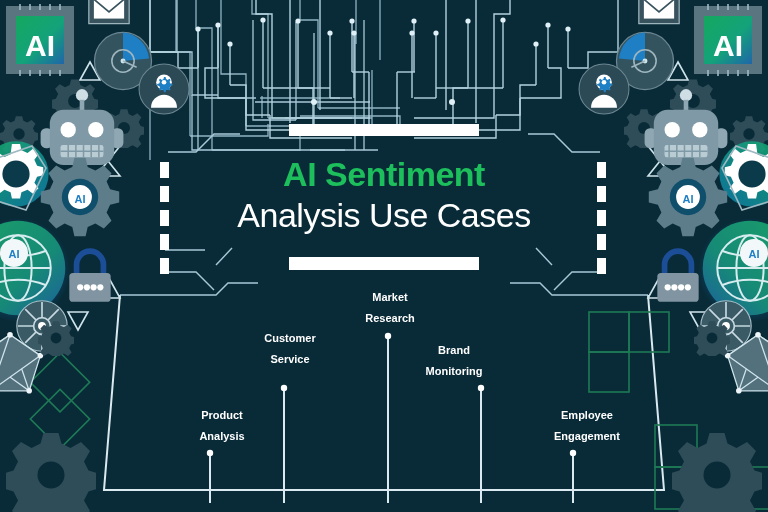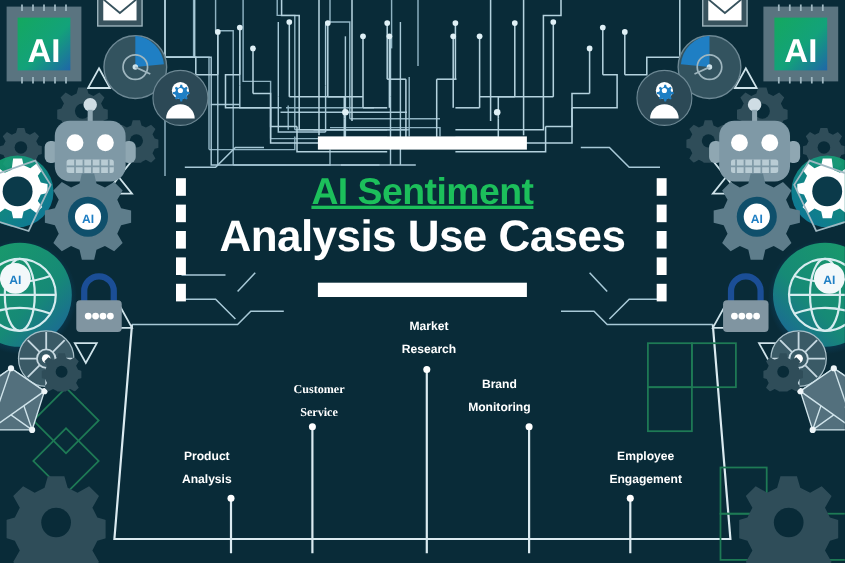--- a/index.html
+++ b/index.html
@@ -14,24 +14,24 @@
   svg.layer{display:block;}
 
   
   .title-wrap{
     position:absolute;left:0;top:154px;width:768px;
     text-align:center;z-index:40;
     pointer-events:none;
   }
   .title-line1{
     font-size:34px;font-weight:bold;letter-spacing:-0.5px;
-    color:#1cbf5b;line-height:40px;margin:0;text-decoration:underline;
+    color:#1cbf5b;line-height:40px;margin:0;
   }
   .title-line2{
-    font-size:40px;font-weight:bold;letter-spacing:-0.5px;
+    font-size:34px;font-weight:normal;letter-spacing:-0.5px;
     color:#ffffff;line-height:42px;margin:0;
   }
 
   
   .bar{position:absolute;background:#ffffff;z-index:35;}
   .bar-top{left:289px;top:124px;width:190px;height:12px;}
   .bar-bottom{left:289px;top:257px;width:190px;height:13px;}
 
   
   .uc-label{
@@ -450,23 +450,23 @@
       <div class="dash" style="left: 597px; top: 234px;"></div>
       <div class="dash" style="left: 597px; top: 258px;"></div>
     </div>
 
   <div class="title-wrap">
     <div class="title-line1">AI Sentiment</div>
     <div class="title-line2">Analysis Use Cases</div>
   </div>
 
   <div id="uc-host">
-      <div class="uc-label" style="left: 188px; top: 405px;">Product
+      <div class="uc-label" style="left: 222px; top: 405px;">Product
 Analysis</div>
-      <div class="uc-label" style="left: 290px; top: 344px; font-family: Liberation Serif, serif;">Customer
+      <div class="uc-label" style="left: 290px; top: 328px;">Customer
 Service</div>
       <div class="uc-label" style="left: 390px; top: 287px;">Market
 Research</div>
       <div class="uc-label" style="left: 454px; top: 340px;">Brand
 Monitoring</div>
       <div class="uc-label" style="left: 587px; top: 405px;">Employee
 Engagement</div>
     </div>
 
 </div>

